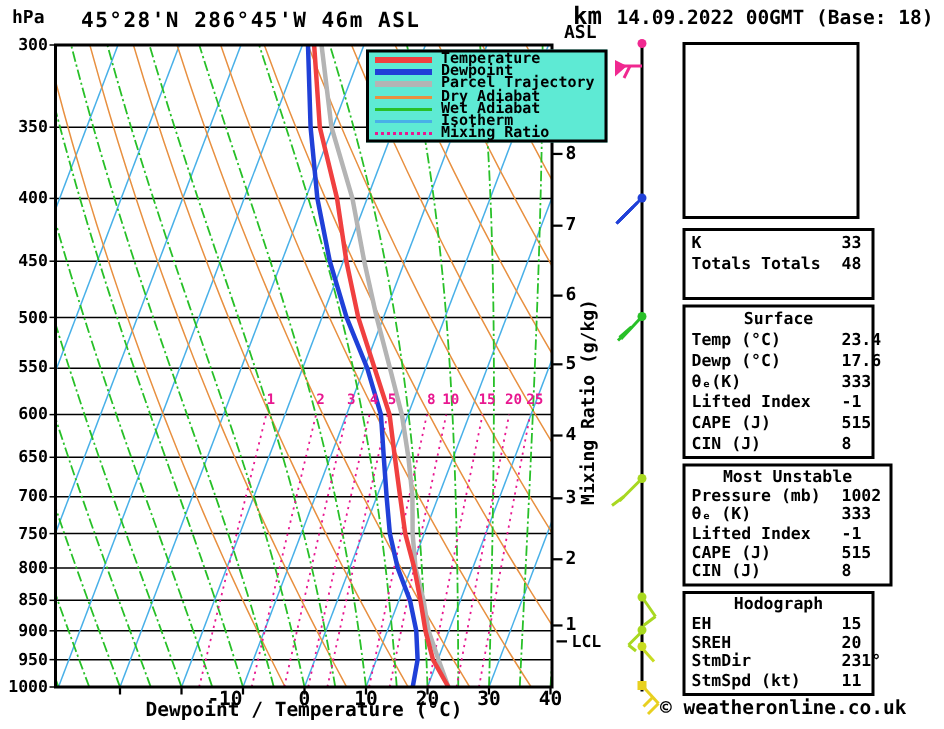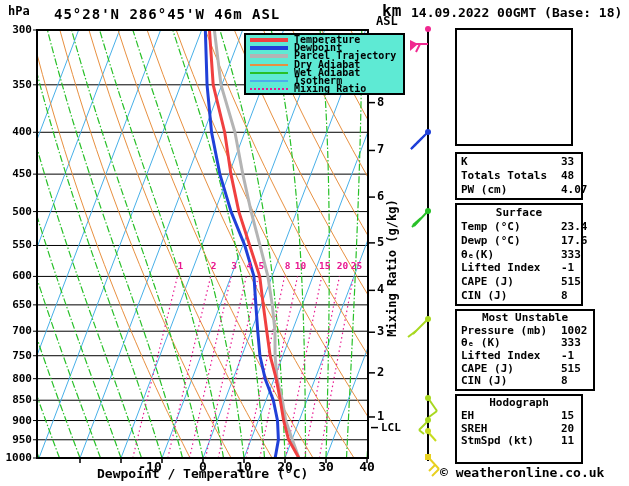--- a/index.html
+++ b/index.html
@@ -372,24 +372,20 @@
   <div id="tables">
       <div class="tbox" style="left: 455px; top: 152px; width: 128px; height: 48px;">
         <div class="trow trowwrap" style="line-height: 14px;">
           <span class="tlabel">K</span>
           <span class="tvalue">33</span>
         </div>
         <div class="trow trowwrap" style="line-height: 14px;">
           <span class="tlabel">Totals Totals</span>
           <span class="tvalue">48</span>
         </div>
-        <div class="trow trowwrap" style="line-height: 14px;">
-          <span class="tlabel">PW (cm)</span>
-          <span class="tvalue">4.07</span>
-        </div>
       </div>
       <div class="tbox" style="left: 455px; top: 203px; width: 128px; height: 103px;">
         <div class="ttitle" style="line-height: 13.8571px;">Surface</div>
         <div class="trow trowwrap" style="line-height: 13.8571px;">
           <span class="tlabel">Temp (°C)</span>
           <span class="tvalue">23.4</span>
         </div>
         <div class="trow trowwrap" style="line-height: 13.8571px;">
           <span class="tlabel">Dewp (°C)</span>
           <span class="tvalue">17.6</span>
@@ -438,18 +434,22 @@
         <div class="ttitle" style="line-height: 12.8px;">Hodograph</div>
         <div class="trow trowwrap" style="line-height: 12.8px;">
           <span class="tlabel">EH</span>
           <span class="tvalue">15</span>
         </div>
         <div class="trow trowwrap" style="line-height: 12.8px;">
           <span class="tlabel">SREH</span>
           <span class="tvalue">20</span>
         </div>
         <div class="trow trowwrap" style="line-height: 12.8px;">
+          <span class="tlabel">StmDir</span>
+          <span class="tvalue">231°</span>
+        </div>
+        <div class="trow trowwrap" style="line-height: 12.8px;">
           <span class="tlabel">StmSpd (kt)</span>
           <span class="tvalue">11</span>
         </div>
       </div>
     </div>
 </div>
 
 </body></html>

